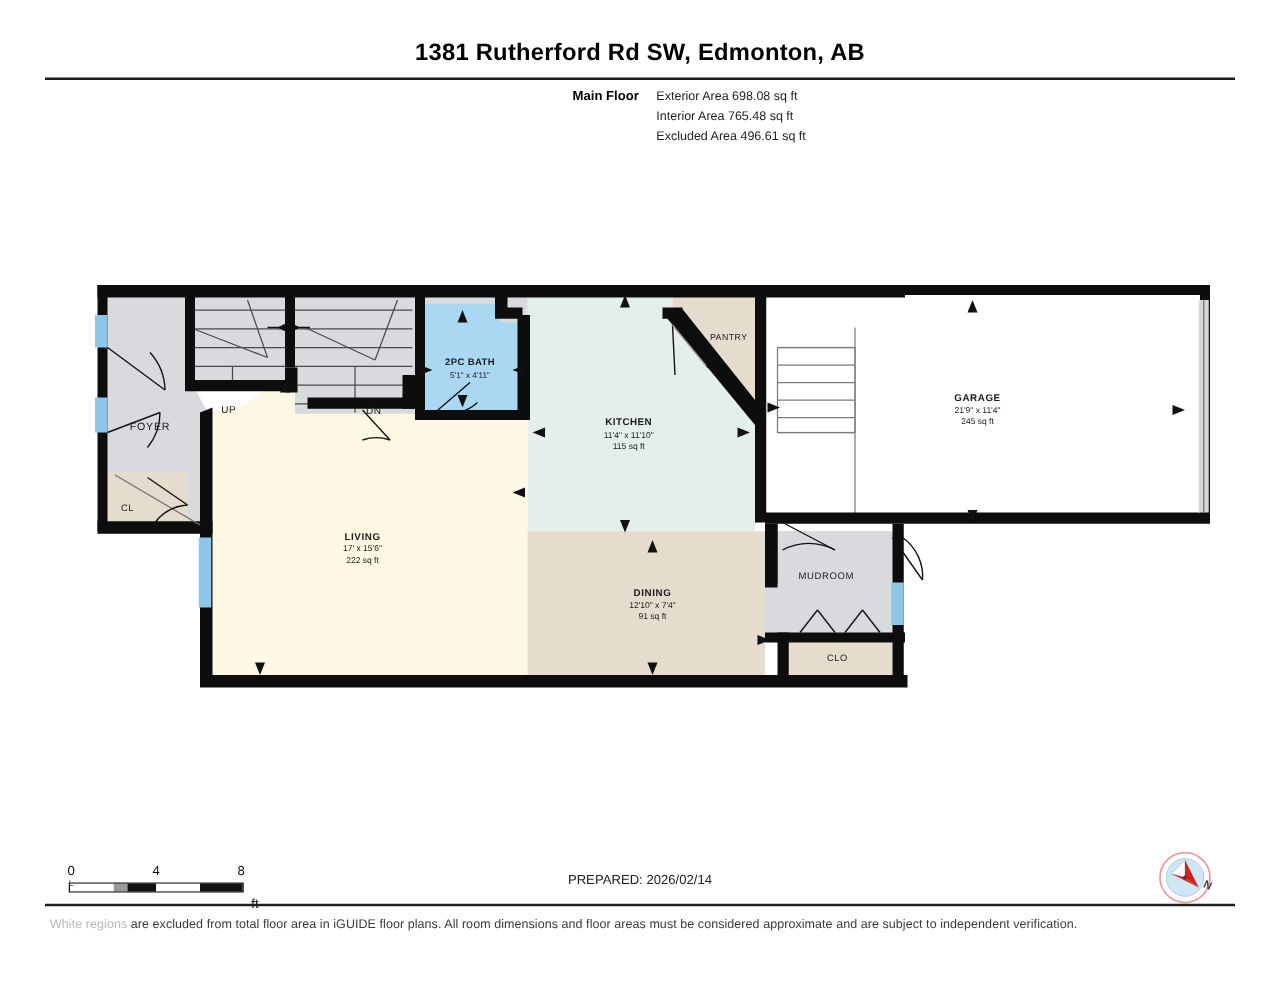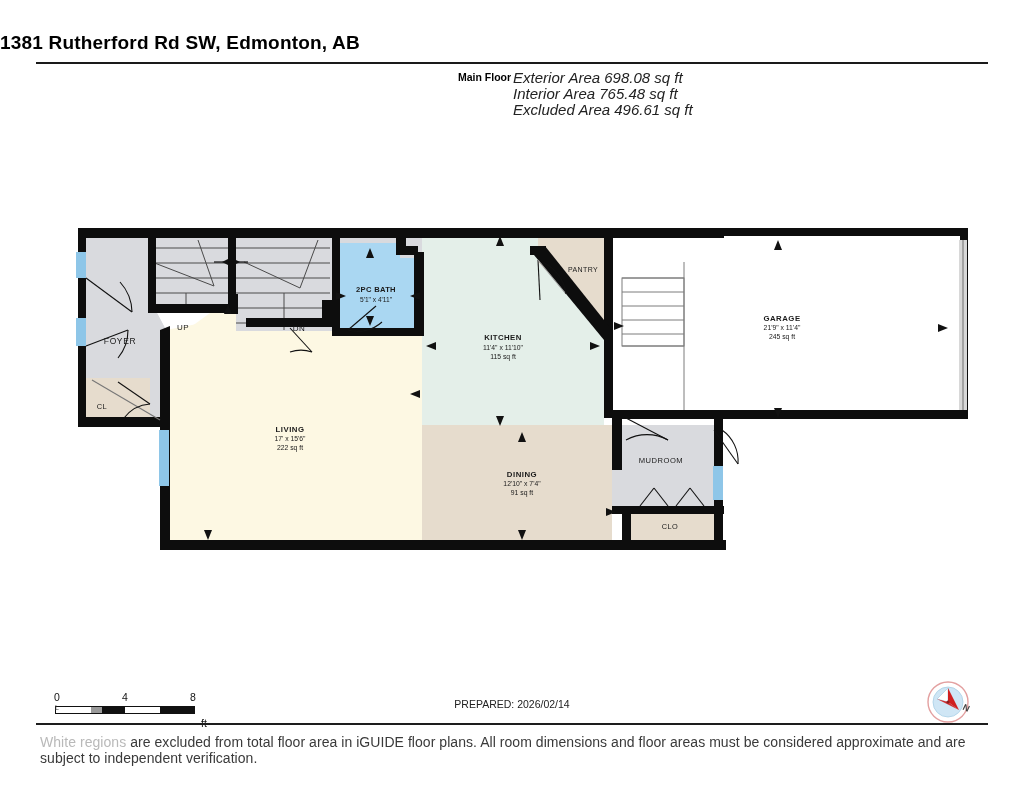--- a/index.html
+++ b/index.html
@@ -1,46 +1,46 @@
 <!DOCTYPE html>
 <html><head>
 <meta charset="utf-8">
 <style>
   html,body{margin:0;padding:0;background:#ffffff;}
   body{width:1024px;height:791px;position:relative;overflow:hidden;
        font-family:"Liberation Sans","DejaVu Sans",sans-serif;color:#111;}
 
   
-  #page-title{position:absolute;left:0;top:32px;width:1024px;text-align:left;
+  #page-title{position:absolute;left:0;top:32px;width:1024px;text-align:center;
     font-size:19px;font-weight:bold;letter-spacing:.2px;color:#000;}
   #title-rule{position:absolute;left:36px;top:62px;width:952px;height:2px;background:#1a1a1a;}
 
-  #area-block{position:absolute;left:458px;top:70px;display:flex;gap:2px;}
+  #area-block{position:absolute;left:458px;top:70px;display:flex;gap:14px;}
   #area-block .mf{font-size:10.5px;font-weight:bold;color:#000;padding-top:1px;}
-  #area-block .lines div{font-size:15px;color:#222;line-height:16px;white-space:nowrap;font-style:italic;}
+  #area-block .lines div{font-size:10px;color:#222;line-height:16px;white-space:nowrap;}
 
   
   #plan{position:absolute;left:0;top:0;width:1024px;height:791px;}
 
   
   #scalebar{position:absolute;left:55px;top:691px;width:140px;}
   .sc-nums{position:relative;height:13px;}
   .sc-nums span{position:absolute;font-size:10.5px;color:#111;transform:translateX(-50%);}
   .sc-bar{position:relative;height:8px;width:140px;margin-top:2px;
           border:1px solid #111;box-sizing:border-box;background:#fff;}
   .sc-seg{position:absolute;top:0;height:100%;}
   #sc-ft{position:absolute;left:146px;top:26px;font-size:10.5px;font-weight:normal;color:#111;}
   #sc-l{position:absolute;left:0px;top:13px;font-size:7px;color:#444;}
 
   #prepared{position:absolute;left:0;top:698px;width:1024px;text-align:center;
     font-size:10.5px;color:#222;}
 
   #footer-rule{position:absolute;left:36px;top:723px;width:952px;height:1.5px;background:#1d1d1d;}
   #disclaimer{position:absolute;left:40px;top:734px;width:944px;text-align:left;
-    font-size:14px;color:#3a3a3a;letter-spacing:.05px;}
+    font-size:10px;color:#3a3a3a;letter-spacing:.05px;}
   #disclaimer .faded{color:#b9b9b9;}
 
   #compass{position:absolute;left:925px;top:679px;width:46px;height:46px;}
 
   
 </style>
 </head>
 <body>
 
 <div id="page-title">1381 Rutherford Rd SW, Edmonton, AB</div>

